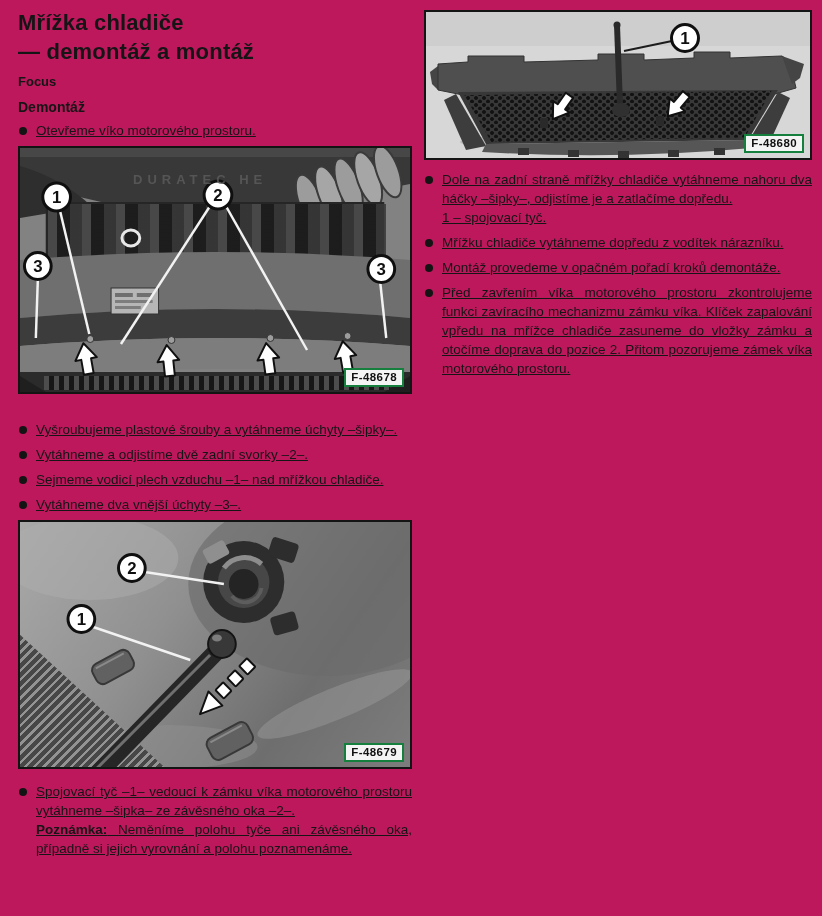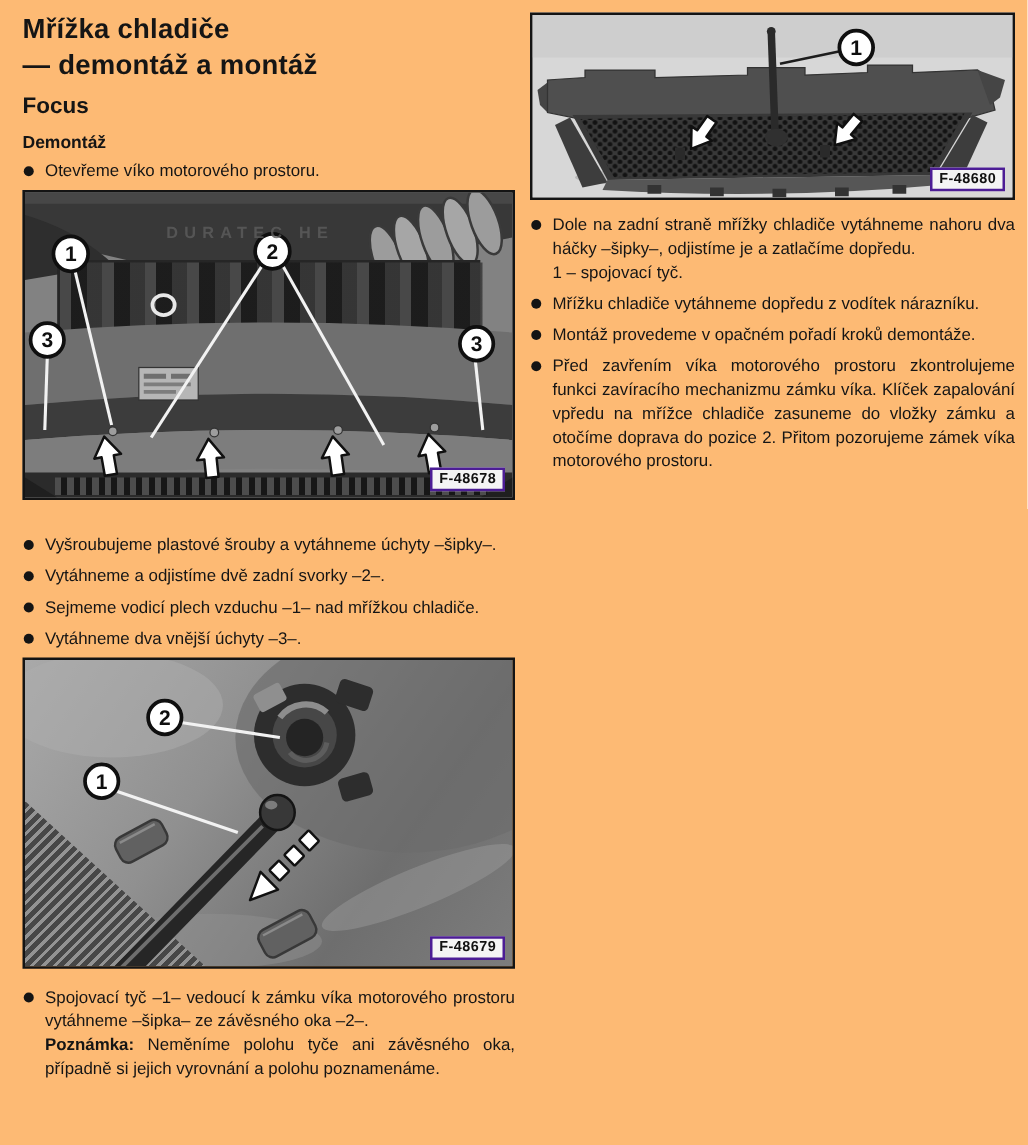--- a/index.html
+++ b/index.html
@@ -1,46 +1,46 @@
 <!DOCTYPE html>
 <html><head>
 <meta charset="utf-8">
 <style>
   html,body { margin:0; padding:0; background:#ffffff; }
   body { font-family:"Liberation Sans","DejaVu Sans",sans-serif; color:#151515; }
-  .page { position:relative; width:822px; height:916px; background:#fdba74; overflow:hidden; }
+  .page { position:relative; width:822px; height:916px; background:#be185d; overflow:hidden; }
 
   .col { position:absolute; }
   .col-left  { left:18px;  top:8px;  width:394px; }
   .col-right { left:424px; top:10px; width:388px; }
 
   h1.title { font-size:22px; line-height:29px; font-weight:bold; margin:0 0 8px; letter-spacing:.2px; }
-  .model { font-size:18px; font-weight:bold; margin:0 0 10px; }
+  .model { font-size:13px; font-weight:bold; margin:0 0 10px; }
   .h2 { font-size:14px; font-weight:bold; margin:0 0 6px; }
   .h2-montaz { margin-top:9px; }
 
-  .blist { margin:0; padding:0; list-style:none; }
+  .blist { margin:0; padding:0; list-style:none;text-decoration:underline; }
   .bullet { display:flex; margin:0 0 6px; font-size:13.5px; line-height:19px; }
   .bullet .dot { flex:0 0 auto; width:8px; height:8px; border-radius:50%; background:#141414; margin:6px 9px 0 1px; }
   .bullet .txt { flex:1; text-align:justify; }
   .mt-steps { margin-top:26px; }
   .mt-removal { margin-top:10px; }
   .mt-note { margin-top:13px; }
   .mt-montaz { margin-top:0; }
 
   .photo { position:relative; border:2px solid #141414; overflow:hidden; }
   #photo-engine { height:244px; margin-top:6px; background:#828282; }
   #photo-rod    { height:245px; margin-top:2px;
                   background:linear-gradient(125deg,#a9a9a9 0%,#909090 38%,#6e6e6e 72%,#7d7d7d 100%); }
   #photo-grille { height:146px; background:#d7d7d7; }
 
   .lay { position:absolute; left:0; top:0; width:100%; height:100%; }
   svg.lay { display:block; }
 
-  .figlabel { position:absolute; right:6px; bottom:5px; background:#f4f4f4; border:2px solid #4c1d95;
+  .figlabel { position:absolute; right:6px; bottom:5px; background:#f4f4f4; border:2px solid #15803d;
               font-size:11.5px; font-weight:bold; line-height:15px; padding:0 5px; letter-spacing:.4px; color:#111; }
 
   .engine-text { position:absolute; left:80px; top:24px; font-size:13px; font-weight:bold;
                  letter-spacing:5px; color:#5d5d5d; opacity:.8;margin-left:33px; }
 
   .manifold-tex { position:absolute; left:28px; top:56px; width:338px; height:56px;
                   background:repeating-linear-gradient(90deg,#4e4e4e 0 9px,#1b1b1b 9px 22px,#383838 22px 34px);
                   opacity:.85; }
   .hatch-tex { position:absolute; left:24px; bottom:2px; width:346px; height:14px;
                background:repeating-linear-gradient(90deg,#4d4d4d 0 5px,#171717 5px 10px); }

